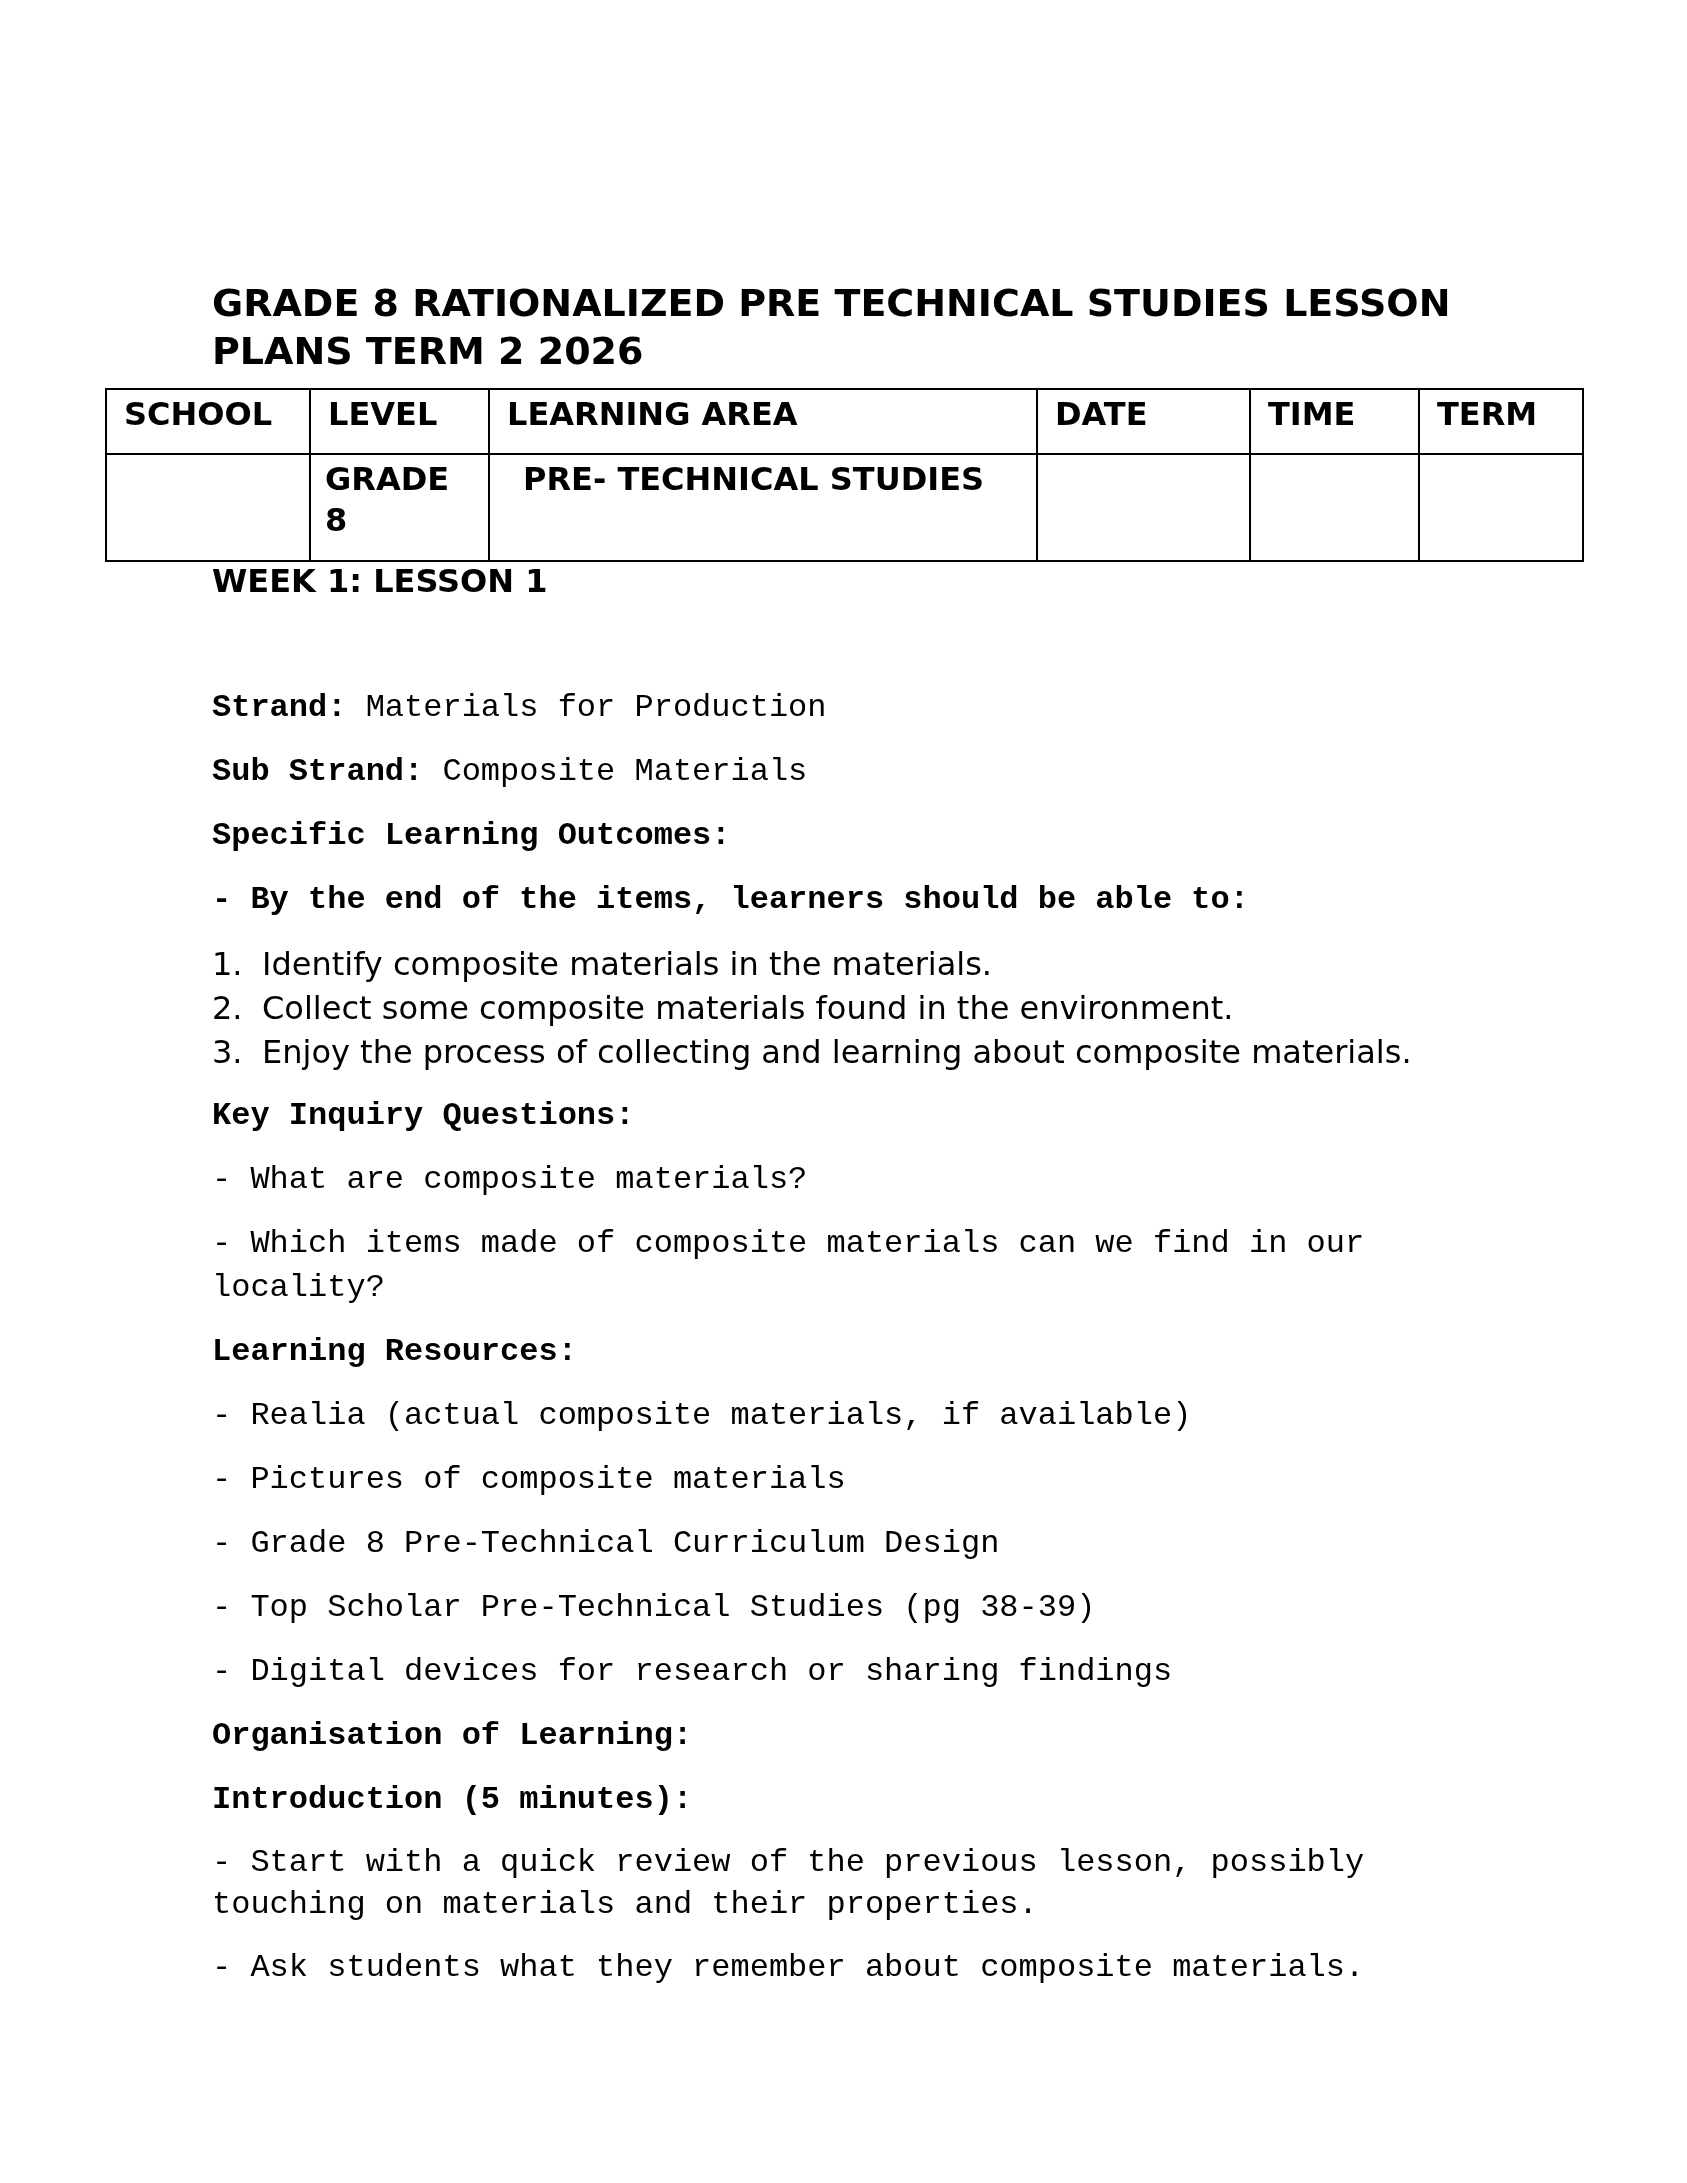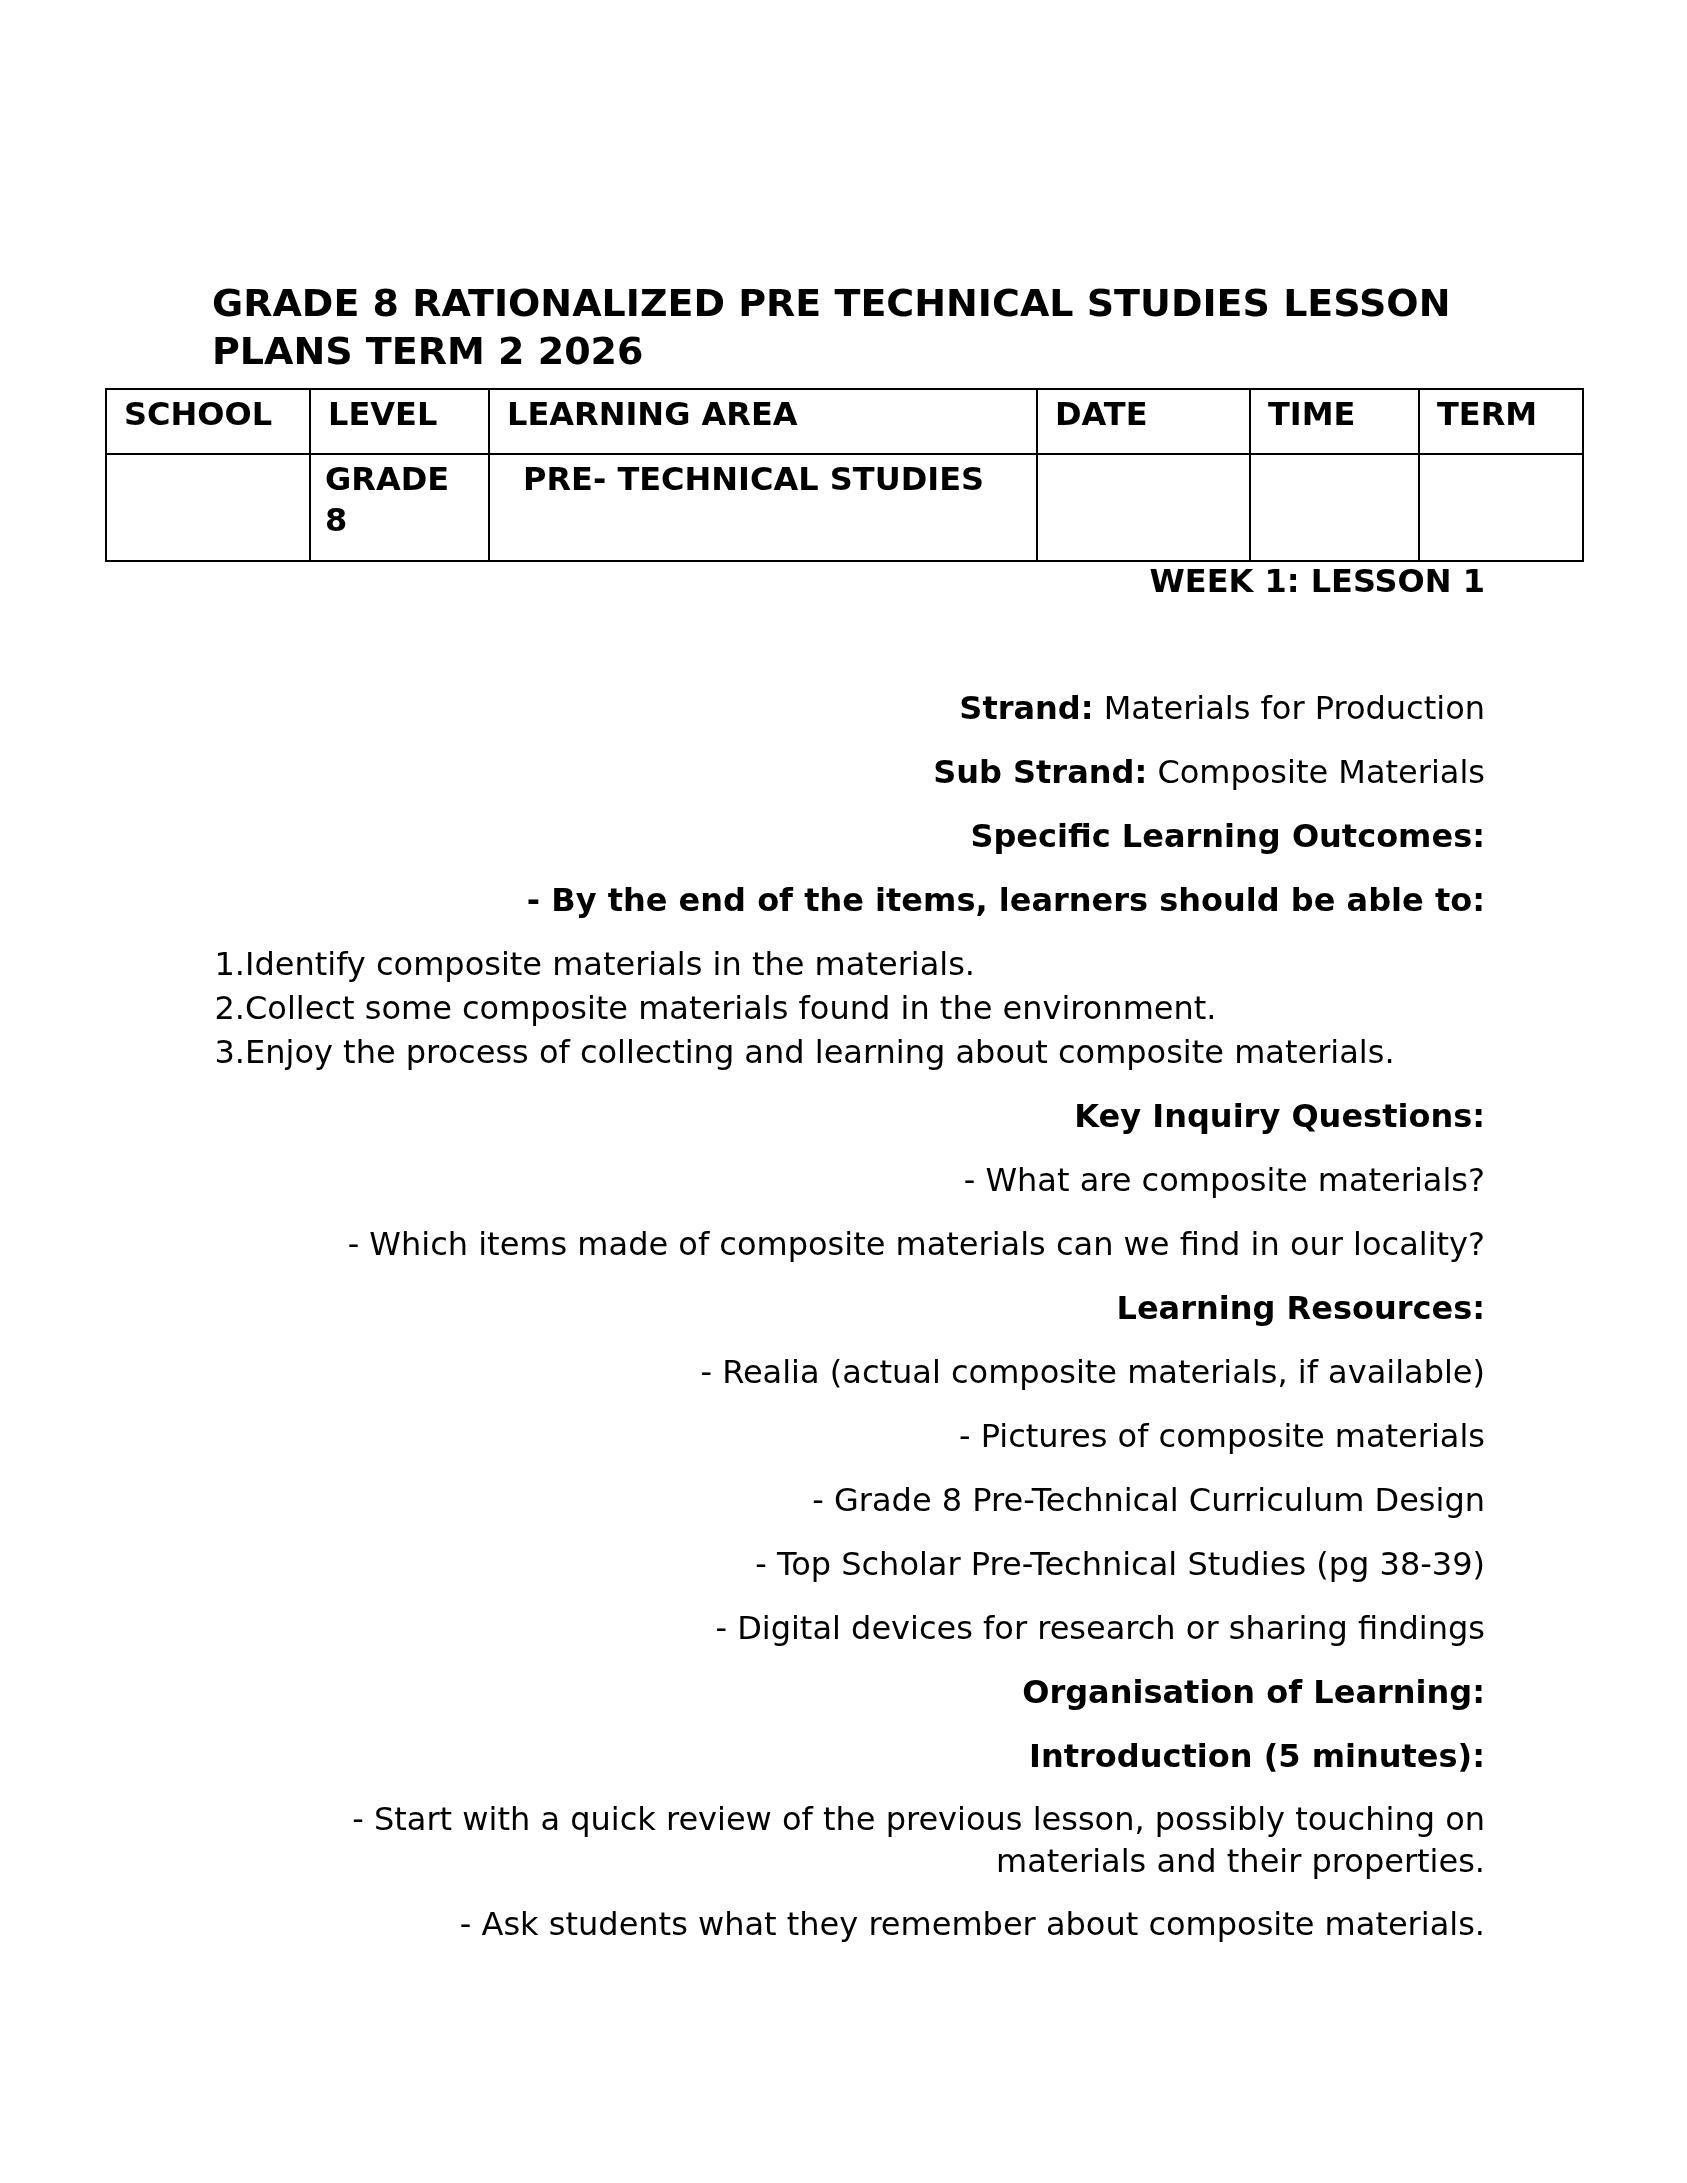--- a/index.html
+++ b/index.html
@@ -21,26 +21,26 @@
   table.info td {
     border: 2px solid #000; vertical-align: top;
     font-size: 32px; font-weight: bold; line-height: 41px;
     padding: 4px 6.6px 0 17px; box-sizing: border-box;
   }
   table.info tr.hdr td { height: 65px; }
   table.info tr.val td { height: 107px; padding-left: 14px; }
   .indent-cell { padding-left: 33px !important; }
 
   .body {
-    position: absolute; left: 195px; width: 1290px;
-    font-size: 32px; line-height: 44px; text-align: right;
+    position: absolute; left: 212px; width: 1290px;
+    font-size: 32px; line-height: 44px;
   }
   .week { top: 559px; font-weight: bold; }
   .flow { top: 686px; }
-  .flow p { margin: 0 0 20px 12px; }
+  .flow p { margin: 0 0 20px 0; font-family: Liberation Mono, monospace; }
   .flow .b { font-weight: bold; }
   .flow ol { margin: 0 0 20px 0; padding: 0; list-style: none; }
   .flow ol li { display: flex; }
   .flow ol li .num { width: 50px; flex: none; }
   .wrap { line-height: 42px; }
 </style>
 </head>
 <body>
 
 <div class="page">

